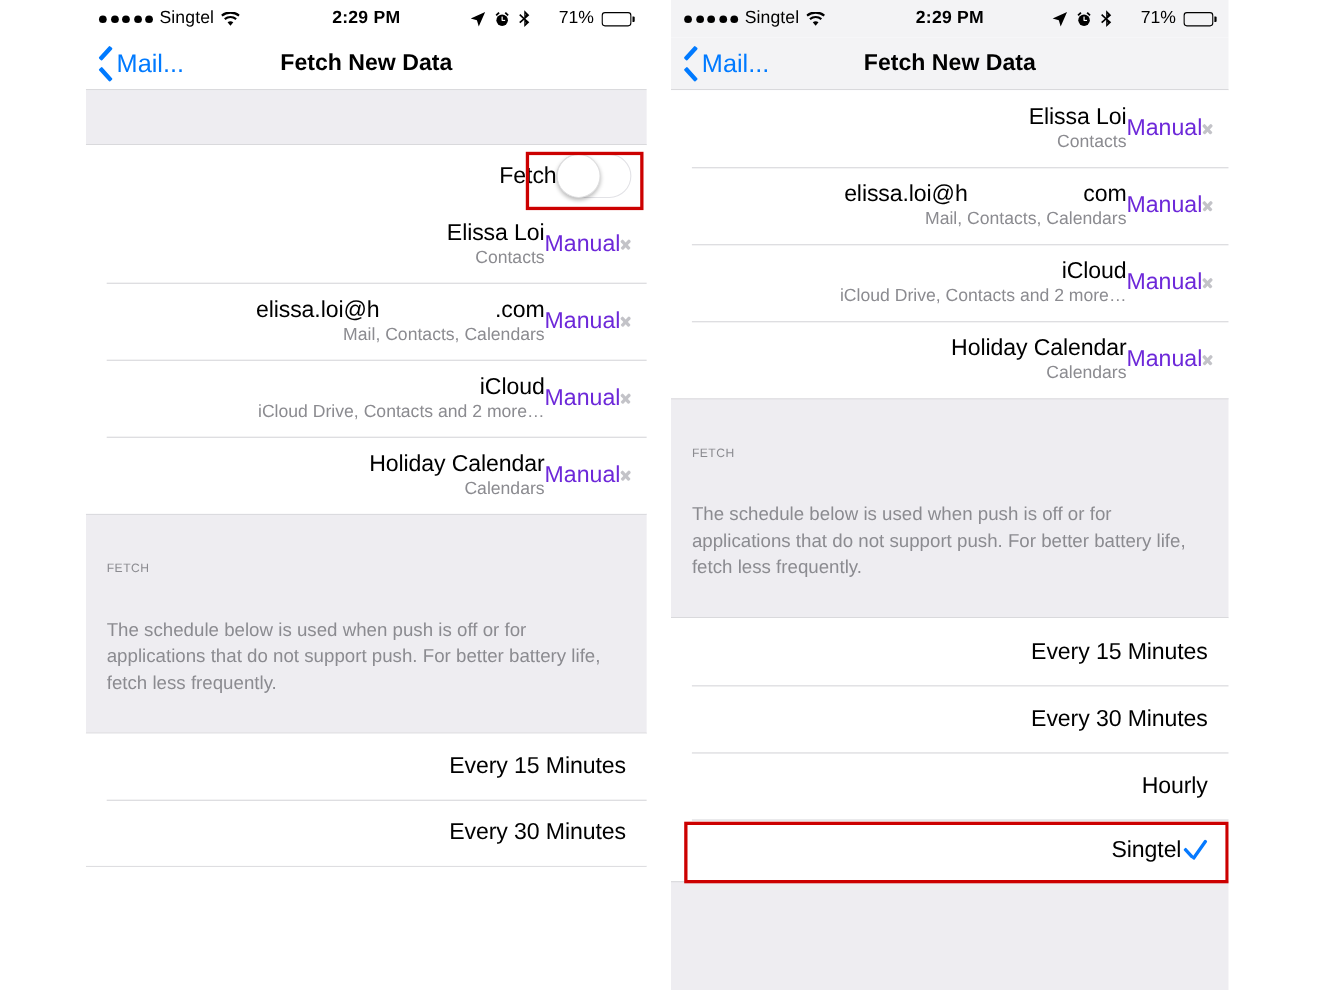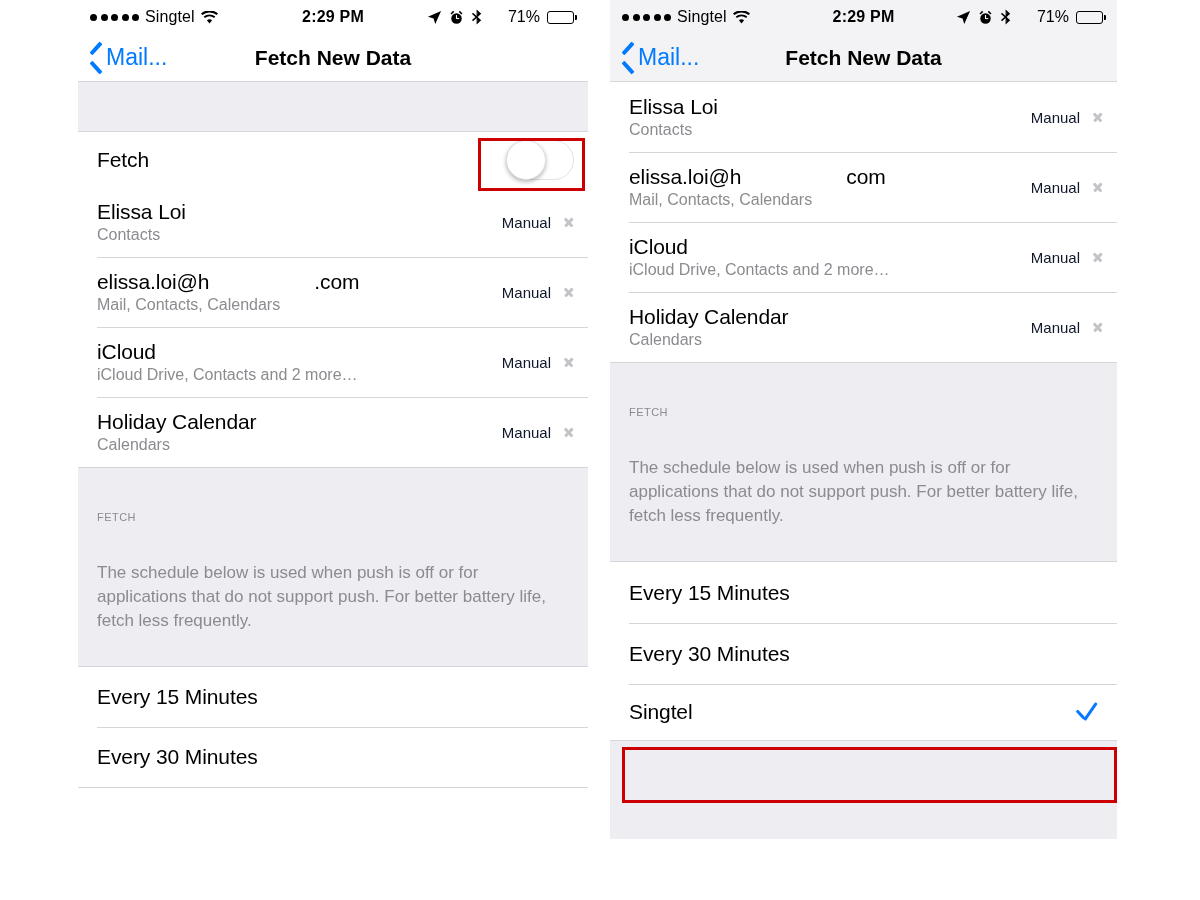--- a/index.html
+++ b/index.html
@@ -96,21 +96,21 @@
     position: absolute; left: 0; right: 0; text-align: center;
     font-size: 21px; font-weight: 700; color: #000;
     pointer-events: none;
   }
 
   
   .spacer-gray {
     background: #eeedf1;
     border-bottom: 1px solid #d6d6da;
   }
-  .group { background: #ffffff; }
+  .group { background: #ffffff; text-align: right; }
   .row {
     background: #ffffff;
     padding: 0 14px 0 19px;
     display: flex;
     align-items: center;
     box-sizing: border-box;
     position: relative;
     cursor: pointer;
   }
   .row + .row::before {
@@ -121,21 +121,21 @@
   .row-texts { flex: 1; min-width: 0; }
   .row-title {
     font-size: 21px; color: #000; letter-spacing: -.1px;
     white-space: nowrap;
   }
   .row-sub {
     font-size: 16px; color: #8b8b90; margin-top: 2px;
     white-space: nowrap;
   }
   .row-value {
-    font-size: 15px; color: #0f172a; margin-right: 13px; white-space: nowrap;
+    font-size: 21px; color: #6d28d9; white-space: nowrap;
   }
   .chev-right {
     width: 10px; height: 17px; position: relative; flex: none;
   }
   .chev-right::before, .chev-right::after {
     content: ""; position: absolute; left: 1px; width: 11px; height: 2.6px;
     background: #c3c3c8; border-radius: 1px;
   }
   .chev-right::before { top: 3px;  transform: rotate(47deg);  transform-origin: left center; }
   .chev-right::after  { top: 11px; transform: rotate(-47deg); transform-origin: left center; }
@@ -420,20 +420,23 @@
     <div class="block-note" style="padding-top:38px">The schedule below is used when push is off or for applications that do not support push. For better battery life, fetch less frequently.</div>
   </div>
 
   <div class="group">
     <div class="optrow" style="height:61px">
       <div class="label">Every 15 Minutes</div>
     </div>
     <div class="optrow" style="height:61px">
       <div class="label">Every 30 Minutes</div>
     </div>
+    <div class="optrow" style="height:61px">
+      <div class="label">Hourly</div>
+    </div>
     <div class="optrow" style="height:56px">
       <div class="label">Singtel</div>
       <span class="check"></span>
     </div>
   </div>
 
   <div class="tail-gray hairline-bottom" style="height:98px"></div>
 
   <div class="annot" style="left:12px; top:747px; width:495px; height:56px;"></div>
 </div>

